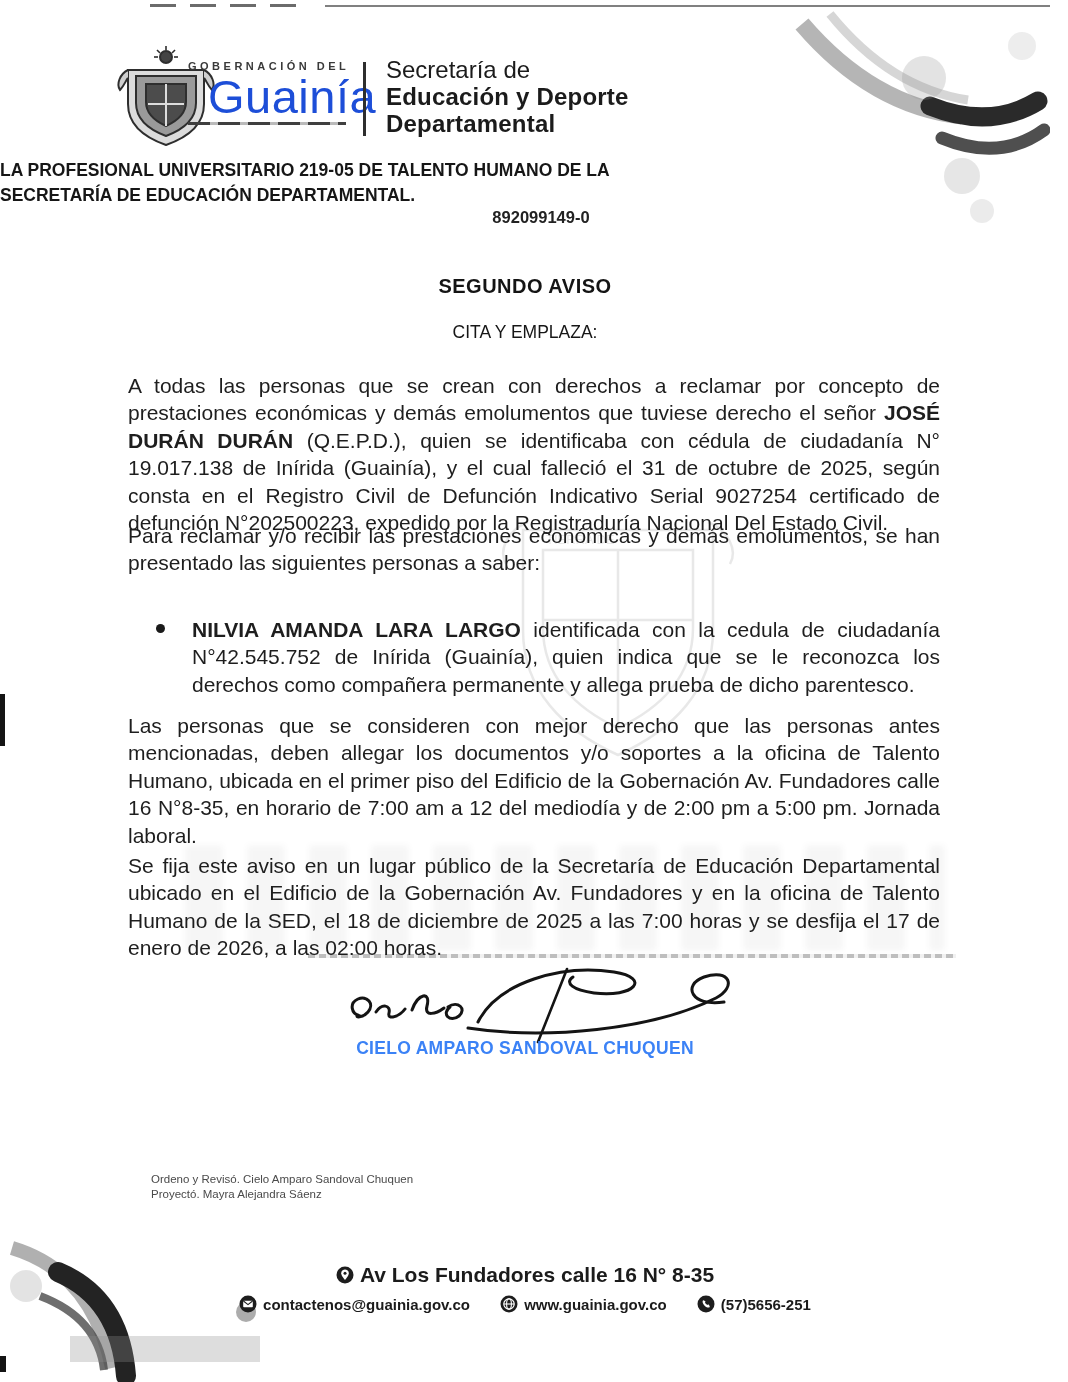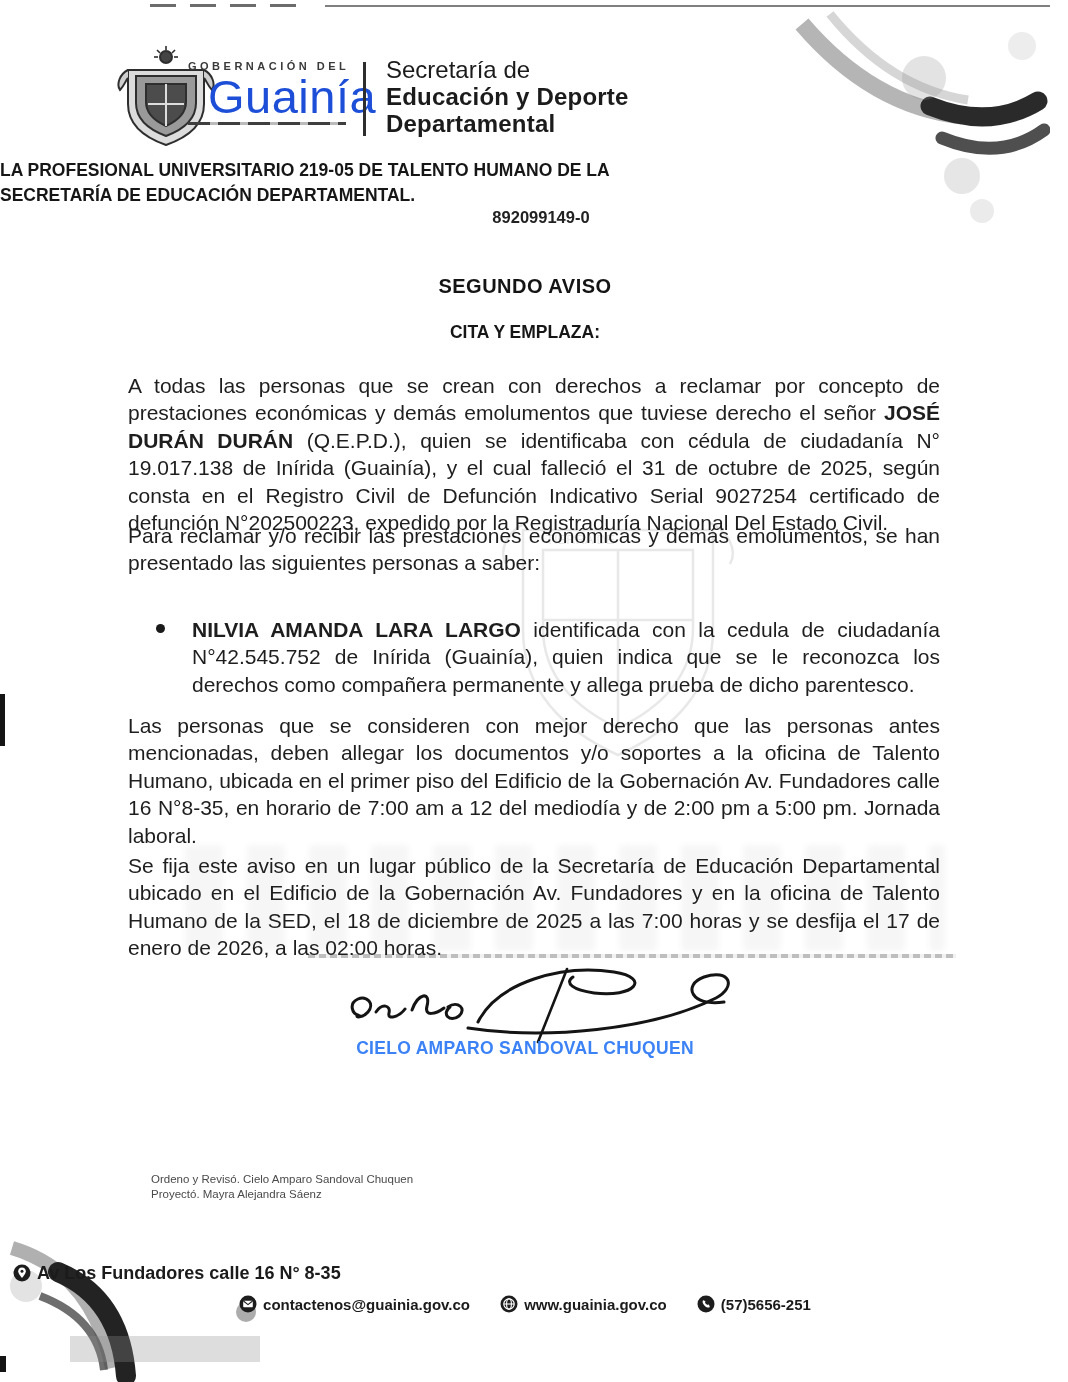--- a/index.html
+++ b/index.html
@@ -26,21 +26,21 @@
   .dept .d1 { font-size:24px; font-weight:normal; }
   .dept .d2, .dept .d3 { font-size:24px; font-weight:bold; letter-spacing:.2px; }
   
   .title-block { position:absolute; left:0; top:158px; width:100%; text-align:left;
     font-weight:bold; font-size:17.5px; line-height:25px; color:#161616; }
   .nit { position:absolute; left:16px; top:208px; width:100%; text-align:center; font-weight:bold;
     font-size:16.5px; color:#222; }
   .notice-title { position:absolute; left:0; top:250px; width:100%; text-align:center;
     font-weight:bold; font-size:20px; letter-spacing:.5px; color:#141414;margin-top:25px; }
   .subject-title { position:absolute; left:0; top:322px; width:100%; text-align:center;
-    font-weight:bold; font-size:17.5px; color:#161616; }
+    font-weight:normal; font-size:17.5px; color:#161616; }
   
   .para { position:absolute; left:120px; width:812px; font-size:21px; line-height:27.4px;
     text-align:justify; color:#1e1e1e;margin-left:8px; }
   .p1 { top:372px; }
   .p2 { top:522px; }
   .bullet-item { top:616px; left:184px; width:748px; }
   .bullet-dot { position:absolute; left:156px; top:624px; width:9px; height:9px; border-radius:50%; background:#1a1a1a; }
   .p3 { top:712px; }
   .p4 { top:852px; }
   .para b { font-weight:bold; }
@@ -52,22 +52,22 @@
   .smudge-line { position:absolute; left:308px; top:954px; width:648px; height:4px; opacity:.5;
     background:repeating-linear-gradient(90deg, rgba(20,20,20,.55) 0 7px, rgba(20,20,20,.12) 7px 11px);
     filter:blur(.6px); }
   
   .signature-svg { position:absolute; left:330px; top:962px; }
   .signer-name { position:absolute; left:0; top:1038px; width:100%; text-align:center;
     font-weight:bold; font-size:17.5px; color:#3b82f6; letter-spacing:.3px; }
   
   .footnotes { position:absolute; left:119px; top:1172px; font-size:11.5px; line-height:15px; color:#4a4a4a;margin-left:32px; }
   
-  .footer-line1 { position:absolute; left:0; top:1262px; width:100%; text-align:left;
-    font-weight:bold; font-size:18px; color:#1b1b1b; }
+  .footer-line1 { position:absolute; left:0; top:1262px; width:100%; text-align:center;
+    font-weight:bold; font-size:21px; color:#1b1b1b; }
   .footer-line2 { position:absolute; left:0; top:1294px; width:100%; text-align:center;
     font-weight:bold; font-size:15px; color:#1b1b1b; }
   .contact-item { display:inline-flex; align-items:center; gap:6px; margin:0 13px; vertical-align:middle; }
   .f-icon { display:inline-block; vertical-align:middle; }
   
   .swirl-tr { position:absolute; right:0; top:6px; }
   .swirl-bl { position:absolute; left:0; bottom:0; }
 </style>
 </head>
 <body>

